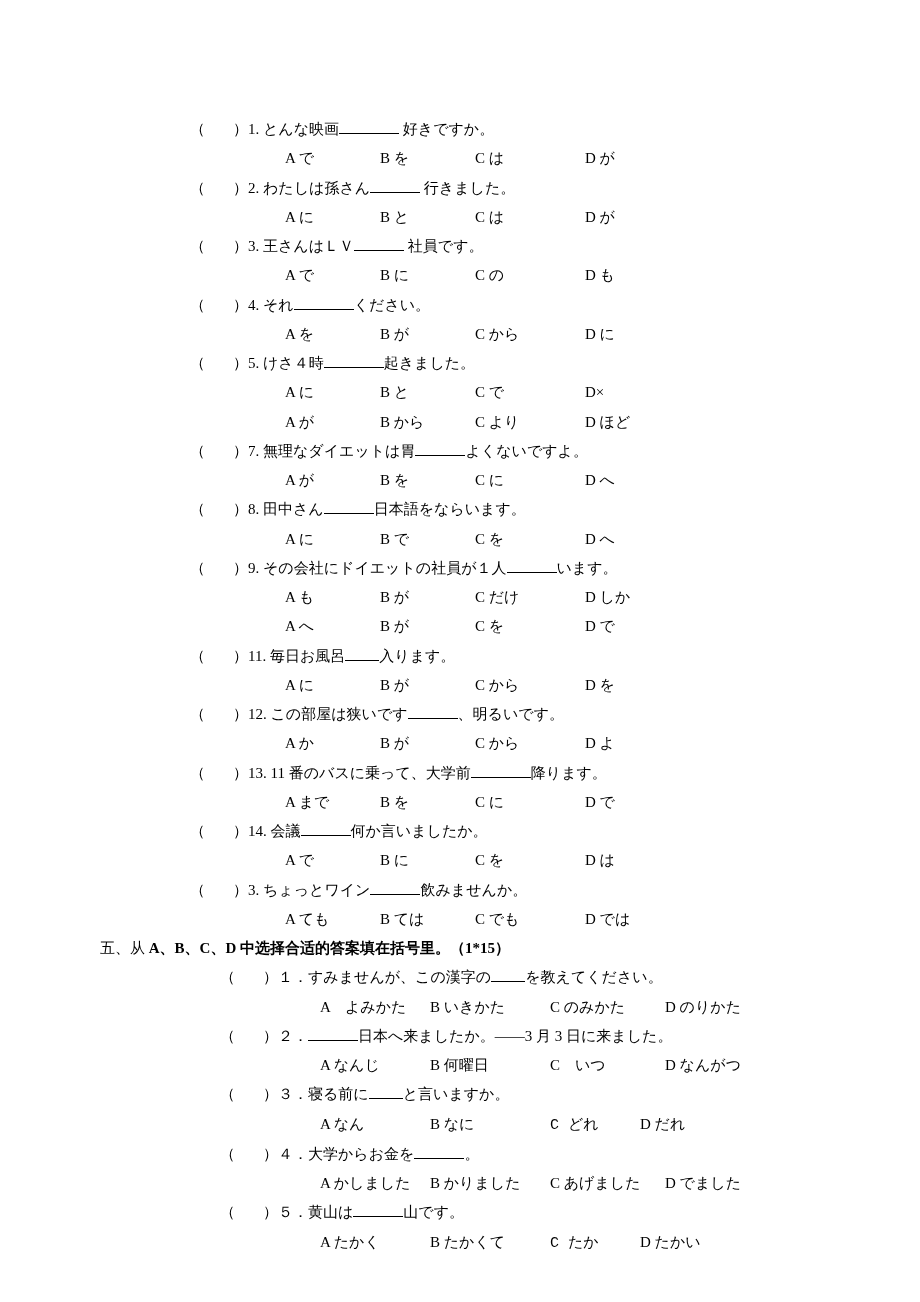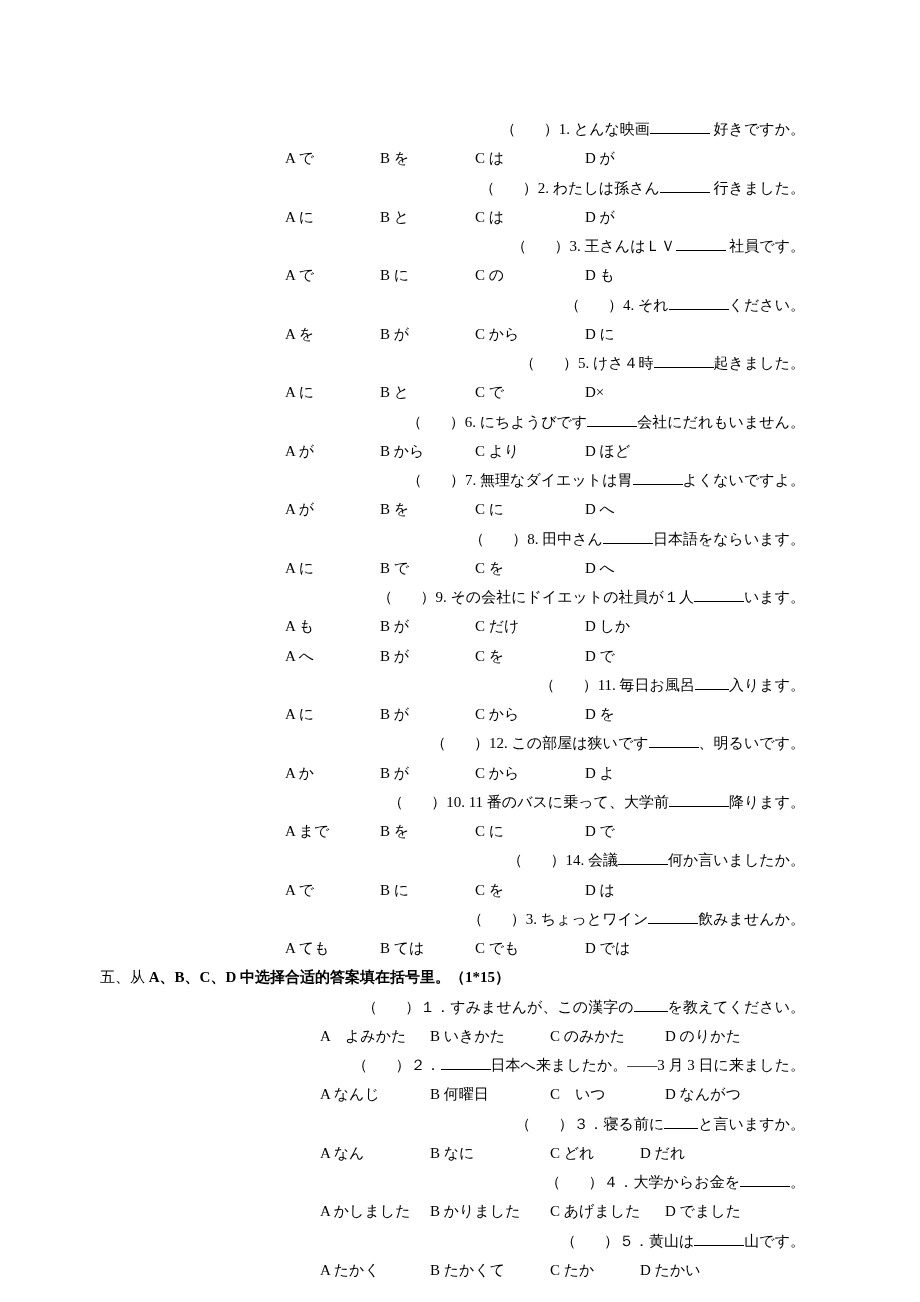--- a/index.html
+++ b/index.html
@@ -10,21 +10,20 @@
   line-height:1.95;
   color:#000;
 }
 .page{
   width:920px;height:1302px;
   padding:115px 115px 0 190px;
   box-sizing:border-box;
 }
 .q{
   white-space:nowrap;
-  text-align:right;
 }
 .q .paren{letter-spacing:0;}
 .q .gap{display:inline-block;width:28px;}
 .opts{
   padding-left:95px;
   white-space:nowrap;
 }
 .opts span{display:inline-block;}
 .opt-a{width:95px;}
 .opt-b{width:95px;}
@@ -41,21 +40,21 @@
   vertical-align:baseline;
 }
 .w40{width:50px;}
 .w50{width:60px;}
 .w25{width:34px;}
 .secB .q{padding-left:30px;}
 .secB .opts{padding-left:130px;}
 .secB .opt-a{width:110px;}
 .secB .opt-b{width:120px;}
 .secB .opt-c{width:115px;}
-.secB .opt-c2{width:90px;}
+.secB .opt-c2{width:90px;font-family:Liberation Mono, monospace;}
 </style>
 </head>
 <body>
 
 <div class="page">
 
 <div class="q"><span class="paren">（<span class="gap"></span>）</span><span>1.</span>&nbsp;<span>とんな映画</span><span class="blank w50"></span><span> 好きですか。</span></div>
 <div class="opts"><span class="opt-a">A で</span><span class="opt-b">B を</span><span class="opt-c">C は</span><span class="opt-d">D が</span></div>
 
 <div class="q"><span class="paren">（<span class="gap"></span>）</span><span>2.</span>&nbsp;<span>わたしは孫さん</span><span class="blank w40"></span><span> 行きました。</span></div>
@@ -63,41 +62,40 @@
 
 <div class="q"><span class="paren">（<span class="gap"></span>）</span><span>3.</span>&nbsp;<span>王さんはＬＶ</span><span class="blank w40"></span><span> 社員です。</span></div>
 <div class="opts"><span class="opt-a">A で</span><span class="opt-b">B に</span><span class="opt-c">C の</span><span class="opt-d">D も</span></div>
 
 <div class="q"><span class="paren">（<span class="gap"></span>）</span><span>4.</span>&nbsp;<span>それ</span><span class="blank w50"></span><span>ください。</span></div>
 <div class="opts"><span class="opt-a">A を</span><span class="opt-b">B が</span><span class="opt-c">C から</span><span class="opt-d">D に</span></div>
 
 <div class="q"><span class="paren">（<span class="gap"></span>）</span><span>5.</span>&nbsp;<span>けさ４時</span><span class="blank w50"></span><span>起きました。</span></div>
 <div class="opts"><span class="opt-a">A に</span><span class="opt-b">B と</span><span class="opt-c">C で</span><span class="opt-d">D×</span></div>
 
-<div class="q"><span class="paren">（<span class="gap"></span>）</span><span>6.</span>&nbsp;<span>にちようびです</span><span class="blank w40"></span><span>会社にだれもいません。</span></div>
 <div class="opts"><span class="opt-a">A が</span><span class="opt-b">B から</span><span class="opt-c">C より</span><span class="opt-d">D ほど</span></div>
 
 <div class="q"><span class="paren">（<span class="gap"></span>）</span><span>7.</span>&nbsp;<span>無理なダイエットは胃</span><span class="blank w40"></span><span>よくないですよ。</span></div>
 <div class="opts"><span class="opt-a">A が</span><span class="opt-b">B を</span><span class="opt-c">C に</span><span class="opt-d">D へ</span></div>
 
 <div class="q"><span class="paren">（<span class="gap"></span>）</span><span>8.</span>&nbsp;<span>田中さん</span><span class="blank w40"></span><span>日本語をならいます。</span></div>
 <div class="opts"><span class="opt-a">A に</span><span class="opt-b">B で</span><span class="opt-c">C を</span><span class="opt-d">D へ</span></div>
 
 <div class="q"><span class="paren">（<span class="gap"></span>）</span><span>9.</span>&nbsp;<span>その会社にドイエットの社員が１人</span><span class="blank w40"></span><span>います。</span></div>
 <div class="opts"><span class="opt-a">A も</span><span class="opt-b">B が</span><span class="opt-c">C だけ</span><span class="opt-d">D しか</span></div>
 
 <div class="opts"><span class="opt-a">A へ</span><span class="opt-b">B が</span><span class="opt-c">C を</span><span class="opt-d">D で</span></div>
 
 <div class="q"><span class="paren">（<span class="gap"></span>）</span><span>11.</span>&nbsp;<span>毎日お風呂</span><span class="blank w25"></span><span>入ります。</span></div>
 <div class="opts"><span class="opt-a">A に</span><span class="opt-b">B が</span><span class="opt-c">C から</span><span class="opt-d">D を</span></div>
 
 <div class="q"><span class="paren">（<span class="gap"></span>）</span><span>12.</span>&nbsp;<span>この部屋は狭いです</span><span class="blank w40"></span><span>、明るいです。</span></div>
 <div class="opts"><span class="opt-a">A か</span><span class="opt-b">B が</span><span class="opt-c">C から</span><span class="opt-d">D よ</span></div>
 
-<div class="q"><span class="paren">（<span class="gap"></span>）</span><span>10.</span>&nbsp;<span>11 番のバスに乗って、大学前</span><span class="blank w50"></span><span>降ります。</span></div>
+<div class="q"><span class="paren">（<span class="gap"></span>）</span><span>13.</span>&nbsp;<span>11 番のバスに乗って、大学前</span><span class="blank w50"></span><span>降ります。</span></div>
 <div class="opts"><span class="opt-a">A まで</span><span class="opt-b">B を</span><span class="opt-c">C に</span><span class="opt-d">D で</span></div>
 
 <div class="q"><span class="paren">（<span class="gap"></span>）</span><span>14.</span>&nbsp;<span>会議</span><span class="blank w40"></span><span>何か言いましたか。</span></div>
 <div class="opts"><span class="opt-a">A で</span><span class="opt-b">B に</span><span class="opt-c">C を</span><span class="opt-d">D は</span></div>
 
 <div class="q"><span class="paren">（<span class="gap"></span>）</span><span>3.</span>&nbsp;<span>ちょっとワイン</span><span class="blank w40"></span><span>飲みませんか。</span></div>
 <div class="opts"><span class="opt-a">A ても</span><span class="opt-b">B ては</span><span class="opt-c">C でも</span><span class="opt-d">D では</span></div>
 
 <div class="section-head"><span>五、从 </span><span class="bold">A、B、C、D</span><span class="bold"> 中选择合适的答案填在括号里。（</span><span class="bold">1*15</span><span class="bold">）</span></div>
 

